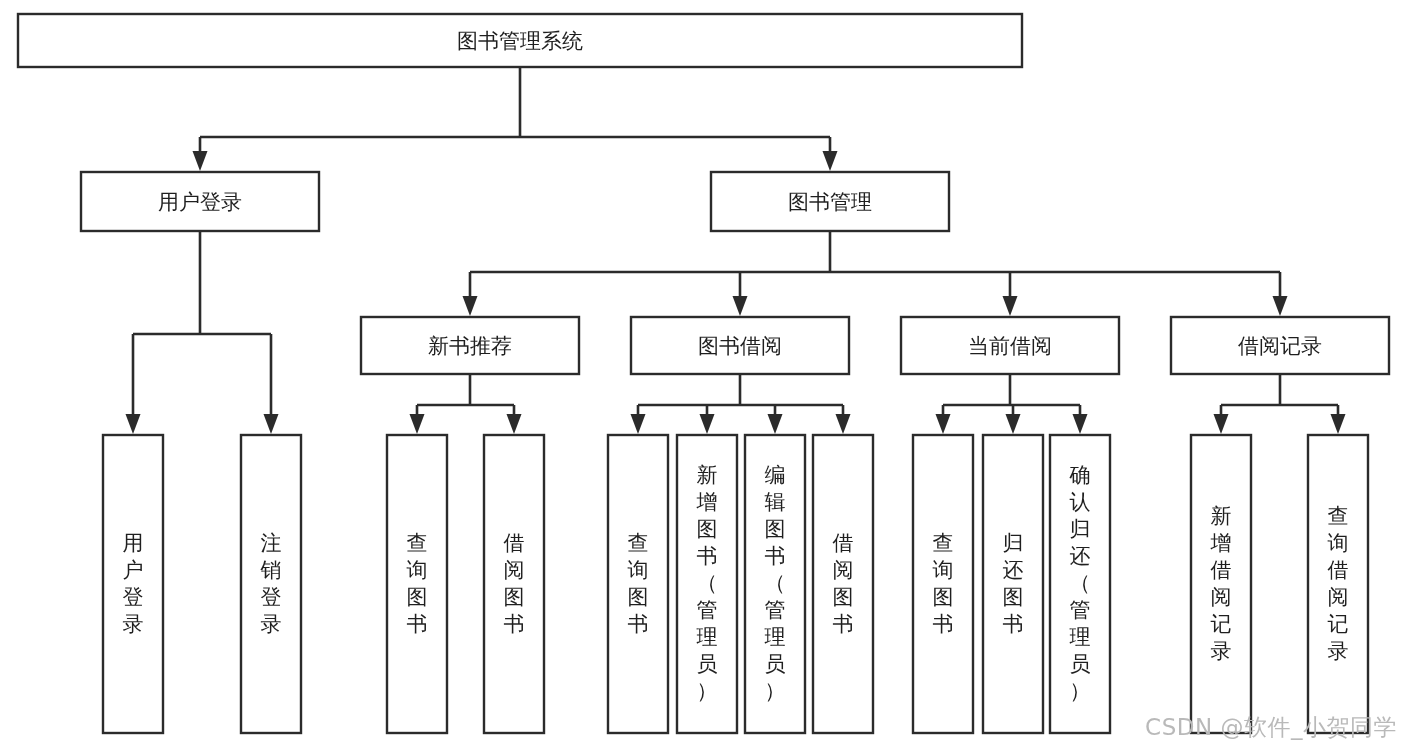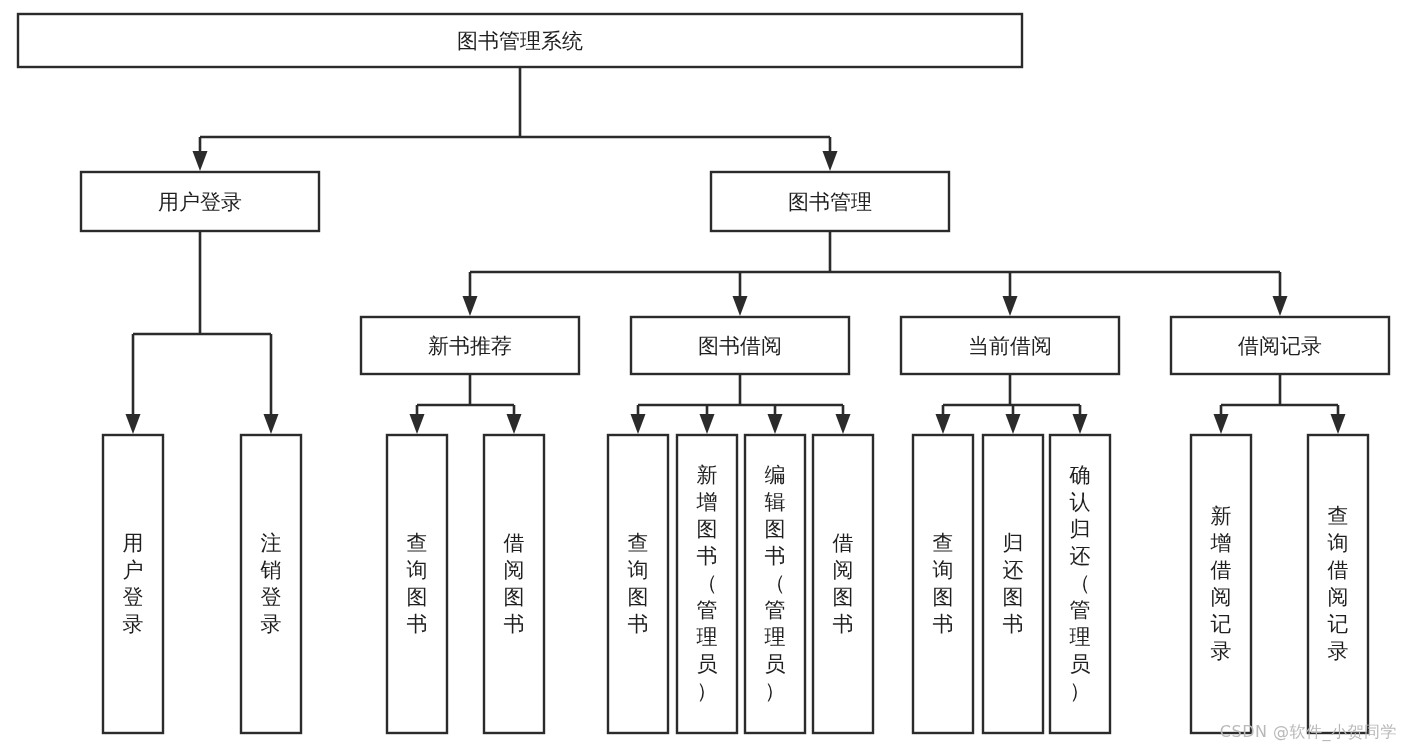--- a/index.html
+++ b/index.html
@@ -54,21 +54,21 @@
     font-size: 21px;
     fill: #1f1f1f;
     text-anchor: middle;
     dominant-baseline: middle;
   }
   .watermark-text {
     position: absolute;
     right: 8px;
     bottom: 4px;
     font-family: "DejaVu Sans", "Liberation Sans", sans-serif;
-    font-size: 16px;
+    font-size: 23px;
     color: #b9b9b9;
     white-space: nowrap;
     letter-spacing: 0.5px;
     user-select: none;
   }
 </style>
 </head>
 <body>
 
 <div id="diagram-root">

